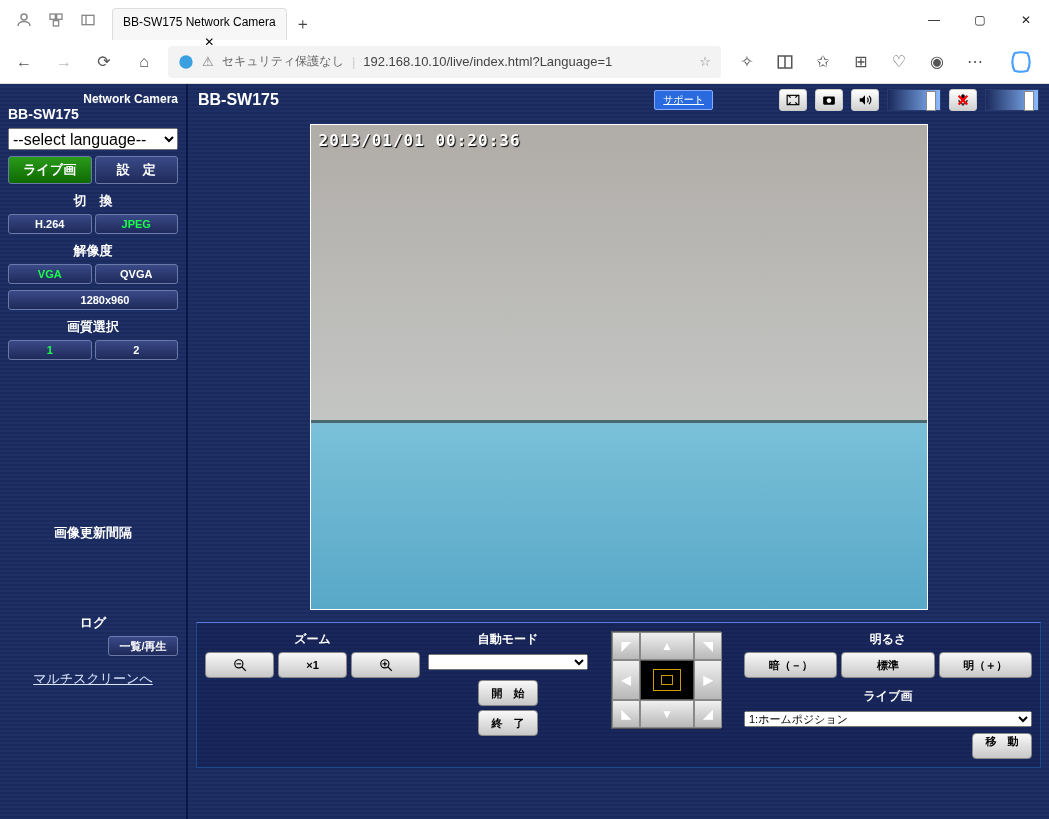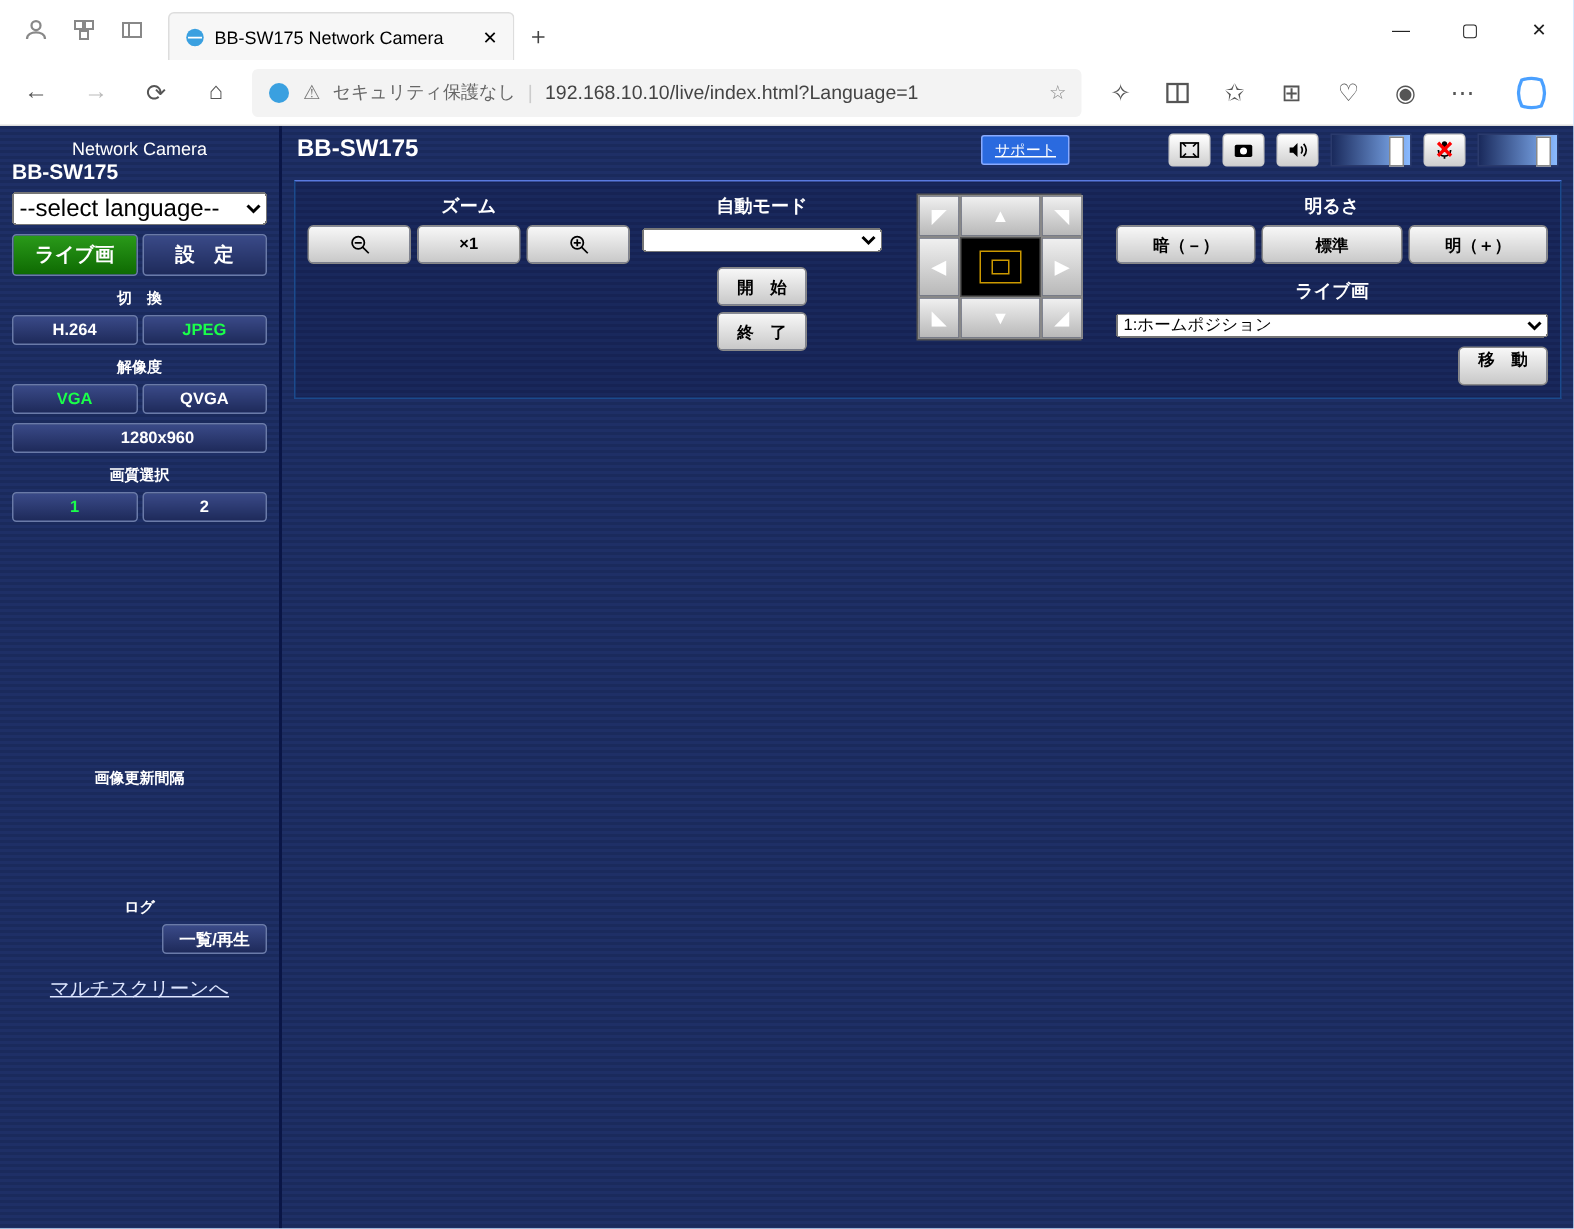--- a/index.html
+++ b/index.html
@@ -2,45 +2,45 @@
 <html><head>
 <meta charset="utf-8">
 <style>
 * { margin: 0; padding: 0; box-sizing: border-box; font-family: "Segoe UI", "Meiryo", sans-serif; }
 body { background: #cce5ff; width: 1049px; height: 819px; overflow: hidden; }
 
 
 .titlebar { height: 40px; background: #fff; display: flex; align-items: center; padding-left: 8px; }
 .titlebar .tb-btn { width: 32px; height: 32px; display: flex; align-items: center; justify-content: center; color: #444; }
 .tabs { display: flex; align-items: flex-end; height: 40px; margin-left: 8px; }
-.tab { display: flex; align-items: center; height: 32px; padding: 0 10px; border-radius: 4px 4px 0 0; background: #fff; font-size: 12px; gap: 6px; }
+.tab { display: flex; align-items: center; height: 32px; padding: 0 10px; border-radius: 4px 4px 0 0; background: #fff; font-size: 12px; gap: 6px; flex-direction: column; }
 .tab.active { background: #f7f7f7; border: 1px solid #ddd; border-bottom: none; }
 .tab svg { width: 14px; height: 14px; }
 .win-controls { margin-left: auto; display: flex; }
 .win-controls div { width: 46px; height: 30px; display: flex; align-items: center; justify-content: center; color: #222; font-size: 12px; }
 
 .toolbar { height: 44px; background: #fff; border-bottom: 1px solid #ddd; display: flex; align-items: center; padding: 0 8px; gap: 8px; }
 .tb-icon { width: 32px; height: 32px; display: flex; align-items: center; justify-content: center; border-radius: 4px; color: #555; }
 .urlbar { flex: 1; display: flex; align-items: center; height: 32px; background: #f3f3f3; border-radius: 4px; padding: 0 10px; gap: 8px; font-size: 13px; color: #444; }
 .urlbar .sec { color: #666; font-size: 12px; }
 .urlbar .lock { color: #777; }
 .rightbar { display: flex; gap: 2px; align-items: center; }
 .rightbar .tb-icon { width: 36px; }
 .copilot { width: 40px; height: 40px; display: flex; align-items: center; justify-content: center; }
 
 
 .content { display: flex; height: calc(819px - 84px); }
 .sidebar { width: 186px; background: repeating-linear-gradient(180deg,#1a2a5c 0,#1a2a5c 2px,#1e2f66 2px,#1e2f66 4px); color: #fff; padding: 6px 8px; font-size: 12px; text-align: center; }
-.sb-title { font-weight: normal; font-size: 12px; padding: 2px 0 0; text-align: center; }
+.sb-title { font-weight: bold; font-size: 12px; padding: 2px 0 0; text-align: right; }
 .sb-model { font-weight: bold; font-size: 14px; text-align: left; padding-bottom: 6px; }
 .sb-select { width: 100%; height: 22px; margin-bottom: 6px; font-size: 16px; }
 .sb-btnrow { display: flex; gap: 3px; margin-bottom: 6px; }
 .sb-btn { flex: 1; height: 28px; display: flex; align-items: center; justify-content: center; border: 1px solid #6a7aa8; border-radius: 3px; background: linear-gradient(#3a4a88,#1e2a5a); font-size: 13px; font-weight: bold; cursor: pointer; }
 .sb-btn.green { background: linear-gradient(#2a9a1a,#0e6a02); }
-.sb-label { font-weight: bold; margin: 8px 0 4px; font-size: 10px; }
+.sb-label { font-weight: bold; margin: 8px 0 4px; font-size: 13px; }
 .sb-pill { flex: 1; height: 20px; display: flex; align-items: center; justify-content: center; border: 1px solid #6a7aa8; border-radius: 3px; background: linear-gradient(#3a4a88,#1e2a5a); font-size: 11px; font-weight: bold; cursor: pointer; }
 .sb-pill.on { color: #1aff4a; }
 .sb-wide { width: 100%; padding-left: 24px; }
 .sb-link { color: #dde6ff; text-decoration: underline; margin-top: 14px; display: block; cursor:pointer; font-size: 13px; }
 
 .main { flex: 1; background: repeating-linear-gradient(180deg,#1a2a5c 0,#1a2a5c 2px,#1e2f66 2px,#1e2f66 4px); display: flex; flex-direction: column; border-left: 2px solid #0a1646; }
 .topbar { height: 32px; display: flex; align-items: center; padding: 0 10px; gap: 8px; }
 .camtitle { color: #fff; font-size: 16px; font-weight: bold; flex: 1; }
 .support { background: #2a6adf; color: #fff; font-size: 10px; padding: 2px 8px; border-radius: 2px; border:1px solid #8af; cursor:pointer; text-decoration:underline; }
 .iconbox { width: 28px; height: 22px; border: 1px solid #ccc; background: linear-gradient(#fff,#d0d0d0); border-radius: 3px; display: flex; align-items: center; justify-content: center; color: #000; cursor: pointer; }
@@ -207,20 +207,25 @@
       <div class="iconbox" style="position:relative">
           <svg width="16" height="14" viewBox="0 0 24 24" fill="#000">
             <rect x="9" y="2" width="6" height="12" rx="3"></rect>
             <path d="M5 12a7 7 0 0014 0M12 19v3" fill="none" stroke="#000" stroke-width="2"></path>
           </svg>
           <span style="position:absolute;color:red;font-size:16px;font-weight:bold;">✕</span>
         </div>
       <div class="slider"></div>
     </div>
 
+    <div class="video">
+      <div class="top"></div>
+      <div class="bot"></div>
+      <div class="ts">2013/01/01 00:20:36</div>
+    </div>
 
     <div class="ctrl-panel">
       <div class="ctrl-group">
         <div class="ctrl-label">ズーム</div>
         <div class="zrow">
           <div class="zbtn">
               <svg width="18" height="14" viewBox="0 0 24 24" fill="none" stroke="#000" stroke-width="2">
                 <circle cx="10" cy="10" r="7"></circle>
                 <line x1="6" y1="10" x2="14" y2="10"></line>
                 <line x1="15" y1="15" x2="22" y2="22"></line>

